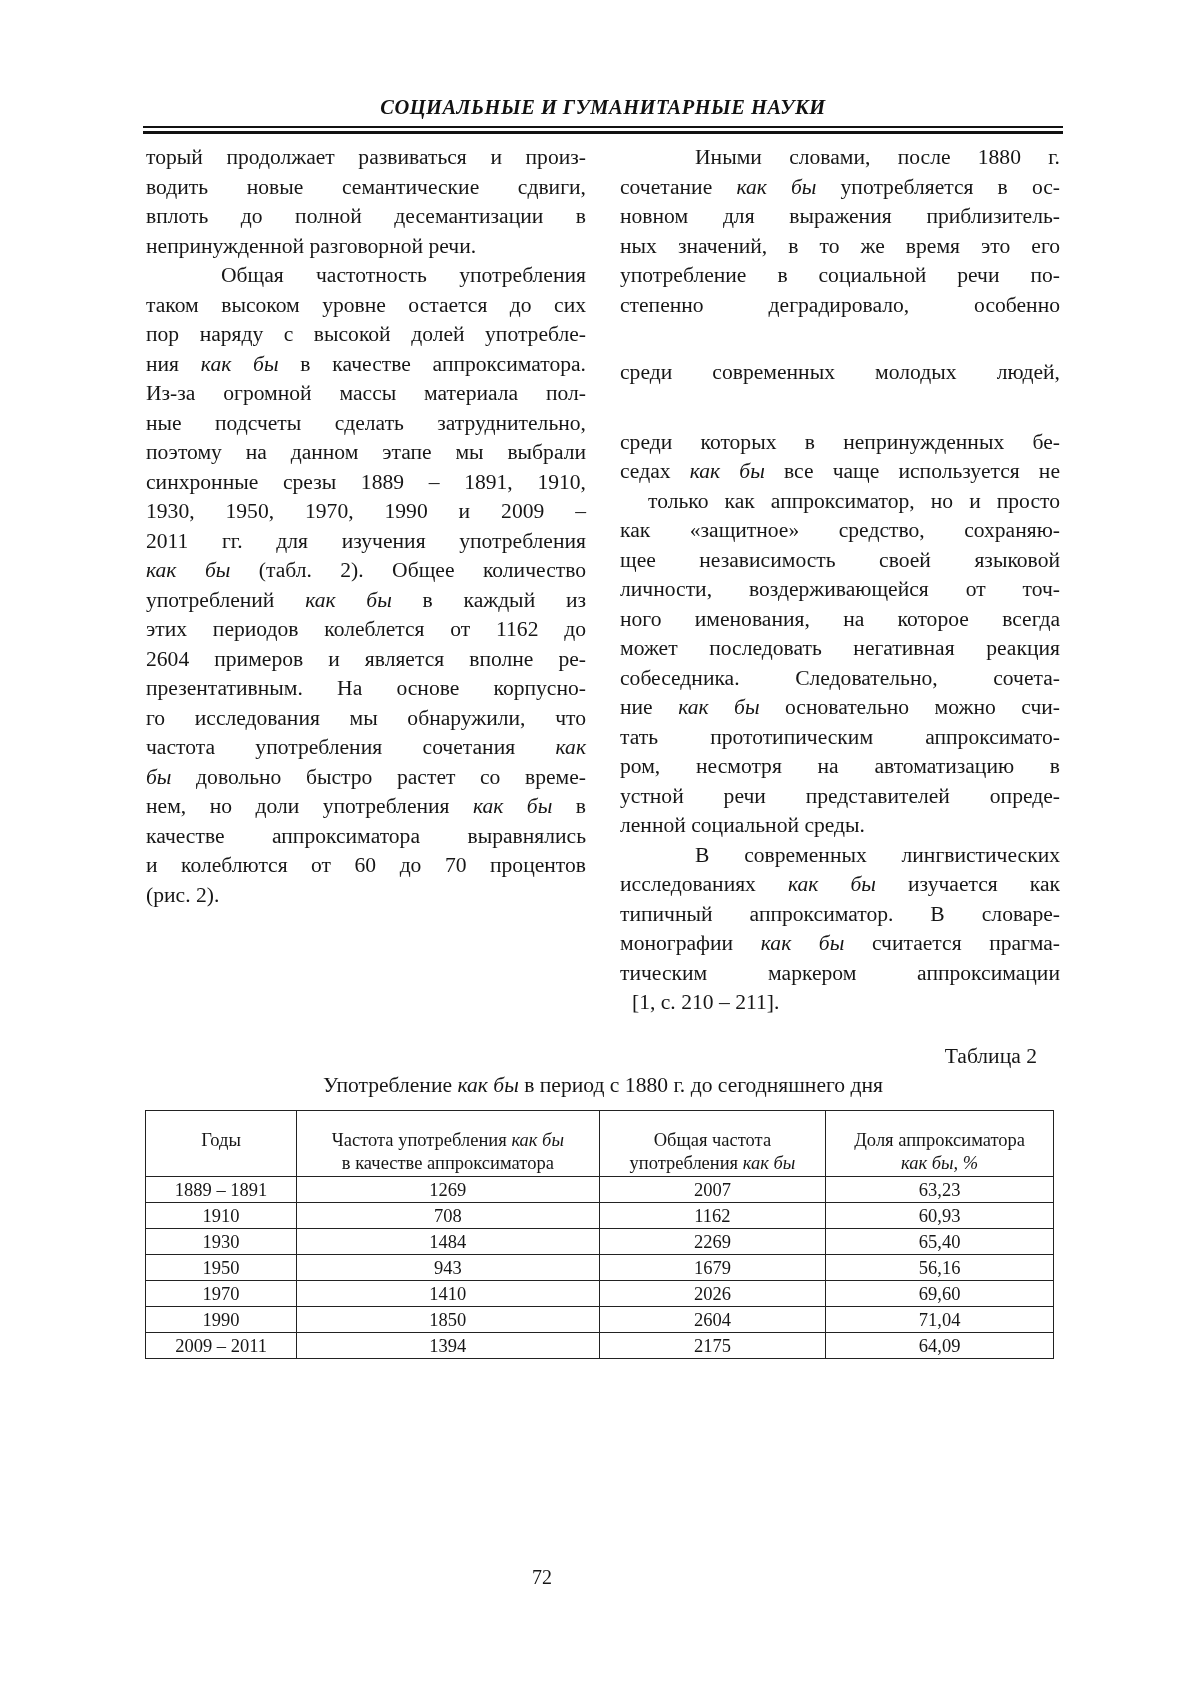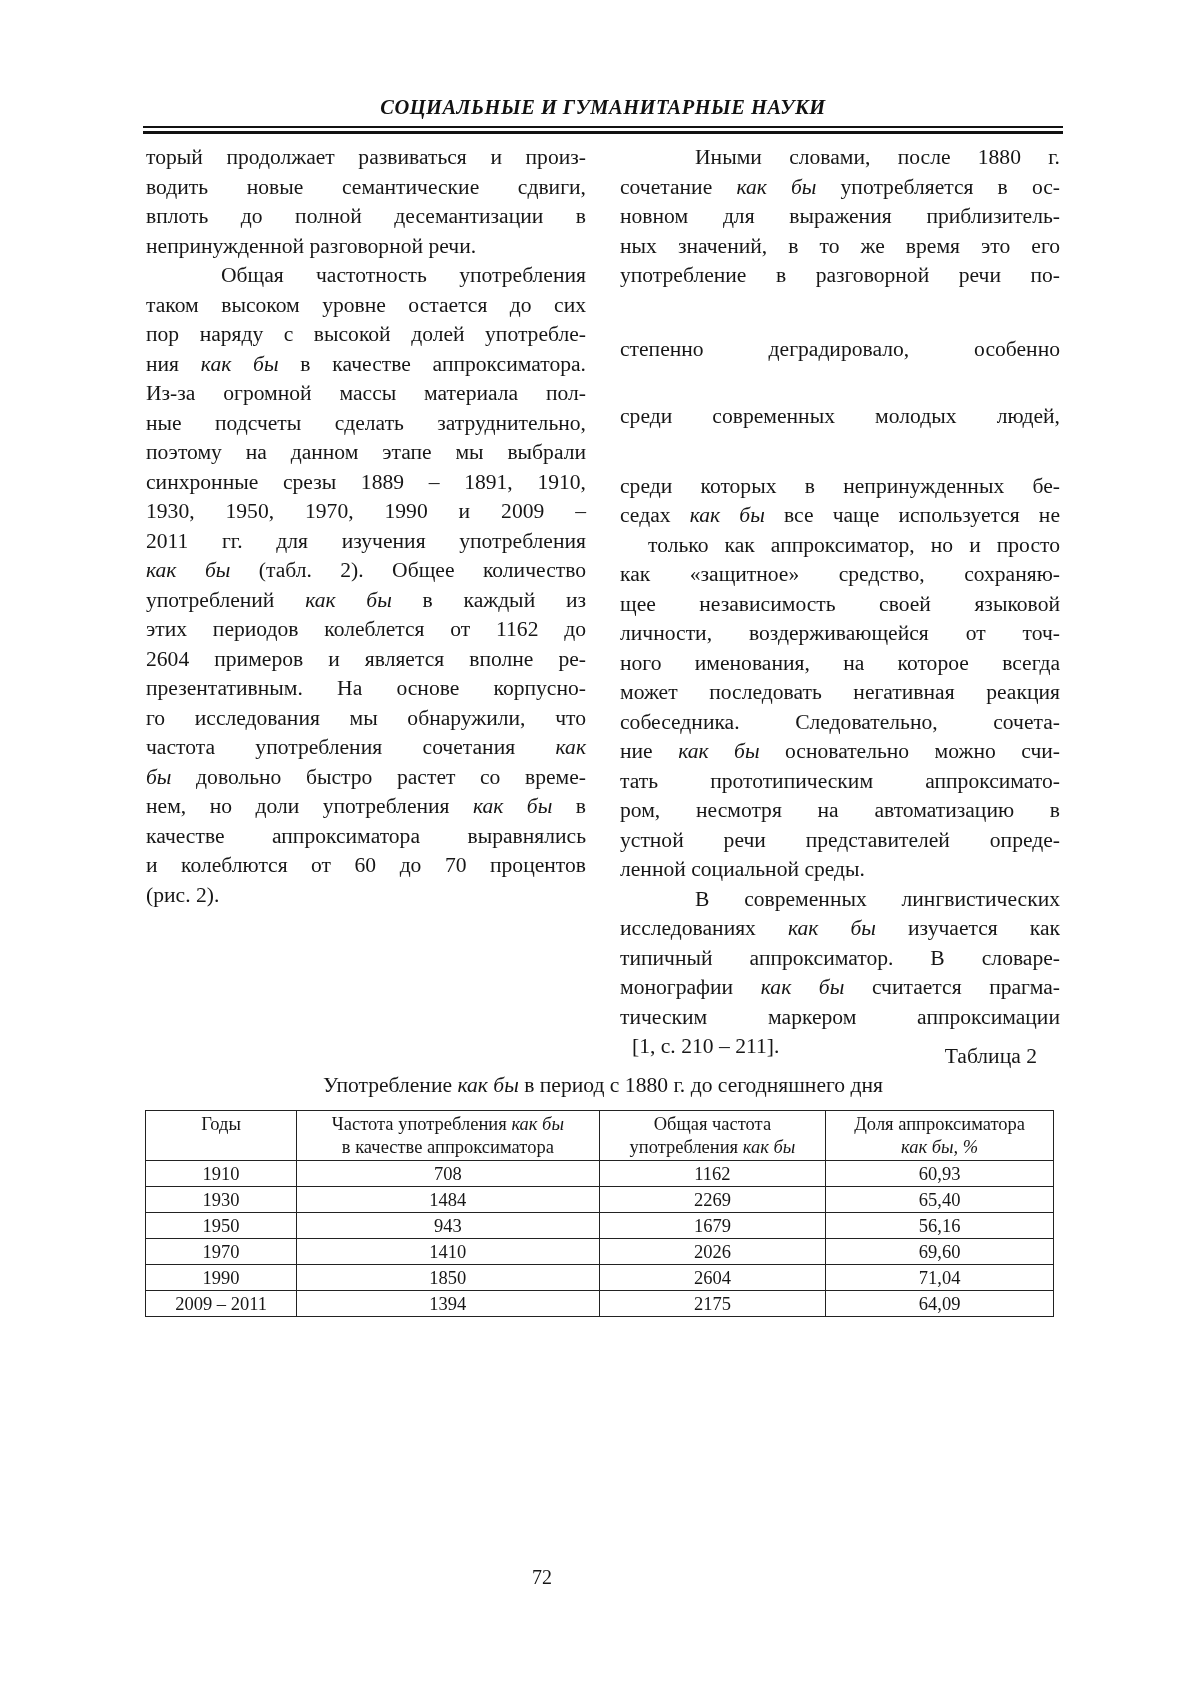--- a/index.html
+++ b/index.html
@@ -37,21 +37,21 @@
   .table-title {
     position: absolute; left: 143px; width: 920px; top: 1073px; text-align: center; font-size: 21.6px;
   }
   table.data {
     position: absolute; left: 145px; top: 1110px; width: 909px;
     border-collapse: collapse; font-size: 18.5px; line-height: 20px;
   }
   table.data th, table.data td {
     border: 1.3px solid #222; text-align: center; padding: 2px 3px 2px 3px; font-weight: normal;
   }
-  table.data th { vertical-align: top; line-height: 23px; padding-top: 2px; padding-bottom: 1px; }
+  table.data th { vertical-align: top; line-height: 23px; padding-top: 18px; padding-bottom: 1px; }
   table.data td { height: 22px; padding-top: 2px; padding-bottom: 1px; line-height: 22px; }
   .c1 { width: 150px; } .c2 { width: 305px; } .c3 { width: 226px; } .c4 { width: 226px; }
   .page-number {
     position: absolute; left: 0; width: 1084px; top: 1566px; text-align: center; font-size: 20px;
   }
 </style>
 </head>
 <body>
 
 <div class="running-head">СОЦИАЛЬНЫЕ И ГУМАНИТАРНЫЕ НАУКИ</div>
@@ -84,22 +84,22 @@
     <div class="line" style="white-space: nowrap; display: block; word-spacing: 0.00260417px;"><span>нем, но доли употребления </span><em>как бы</em><span> в</span></div>
     <div class="line" style="white-space: nowrap; display: block; word-spacing: 0px;"><span>качестве аппроксиматора выравнялись</span></div>
     <div class="line" style="white-space: nowrap; display: block; word-spacing: 0px;"><span>и колеблются от 60 до 70 процентов</span></div>
     <div class="line last" style="white-space: nowrap; display: block;"><span>(рис. 2).</span></div>
   </div>
 <div class="col col-right" id="col-right">
     <div class="line" style="padding-left: 75px; white-space: nowrap; display: block; word-spacing: 0px;"><span>Иными словами, после 1880 г.</span></div>
     <div class="line" style="white-space: nowrap; display: block; word-spacing: 0px;"><span>сочетание </span><em>как бы</em><span> употребляется в ос-</span></div>
     <div class="line" style="white-space: nowrap; display: block; word-spacing: 0px;"><span>новном для выражения приблизитель-</span></div>
     <div class="line" style="white-space: nowrap; display: block; word-spacing: 0px;"><span>ных значений, в то же время это его</span></div>
-    <div class="line" style="white-space: nowrap; display: block; word-spacing: 0px;"><span>употребление в разговорной речи по-</span></div>
-    <div class="line" style="white-space: nowrap; display: block; word-spacing: 0px; margin-top: 44px;"><span>степенно деградировало, особенно</span></div>
+    <div class="line" style="white-space: nowrap; display: block; word-spacing: 0px;"><span>употребление в социальной речи по-</span></div>
+    <div class="line" style="white-space: nowrap; display: block; word-spacing: 0px;"><span>степенно деградировало, особенно</span></div>
     <div class="line" style="white-space: nowrap; display: block; word-spacing: 0px; margin-top: 38px;"><span>среди современных молодых людей,</span></div>
     <div class="line" style="white-space: nowrap; display: block; word-spacing: 0px; margin-top: 40px;"><span>среди которых в непринужденных бе-</span></div>
     <div class="line" style="white-space: nowrap; display: block; word-spacing: 0px;"><span>седах </span><em>как бы</em><span> все чаще используется не</span></div>
     <div class="line" style="white-space: nowrap; display: block; word-spacing: 0px; margin-left: 28px;"><span>только как аппроксиматор, но и просто</span></div>
     <div class="line" style="white-space: nowrap; display: block; word-spacing: 0px;"><span>как «защитное» средство, сохраняю-</span></div>
     <div class="line" style="white-space: nowrap; display: block; word-spacing: 0px;"><span>щее независимость своей языковой</span></div>
     <div class="line" style="white-space: nowrap; display: block; word-spacing: 0px;"><span>личности, воздерживающейся от точ-</span></div>
     <div class="line" style="white-space: nowrap; display: block; word-spacing: 0px;"><span>ного именования, на которое всегда</span></div>
     <div class="line" style="white-space: nowrap; display: block; word-spacing: 0px;"><span>может последовать негативная реакция</span></div>
     <div class="line" style="white-space: nowrap; display: block; word-spacing: 0px;"><span>собеседника. Следовательно, сочета-</span></div>
@@ -122,20 +122,26 @@
 <table class="data">
   <thead>
     <tr>
       <th class="c1">Годы</th>
       <th class="c2"><span>Частота употребления </span><em>как бы</em><br><span>в качестве аппроксиматора</span></th>
       <th class="c3"><span>Общая частота</span><br><span>употребления </span><em>как бы</em></th>
       <th class="c4"><span>Доля аппроксиматора</span><br><em>как бы</em><em>, %</em></th>
     </tr>
   </thead>
   <tbody id="table-body">
+      <tr>
+        <td>1889 – 1891</td>
+        <td>1269</td>
+        <td>2007</td>
+        <td>63,23</td>
+      </tr>
       <tr>
         <td>1910</td>
         <td>708</td>
         <td>1162</td>
         <td>60,93</td>
       </tr>
       <tr>
         <td>1930</td>
         <td>1484</td>
         <td>2269</td>

